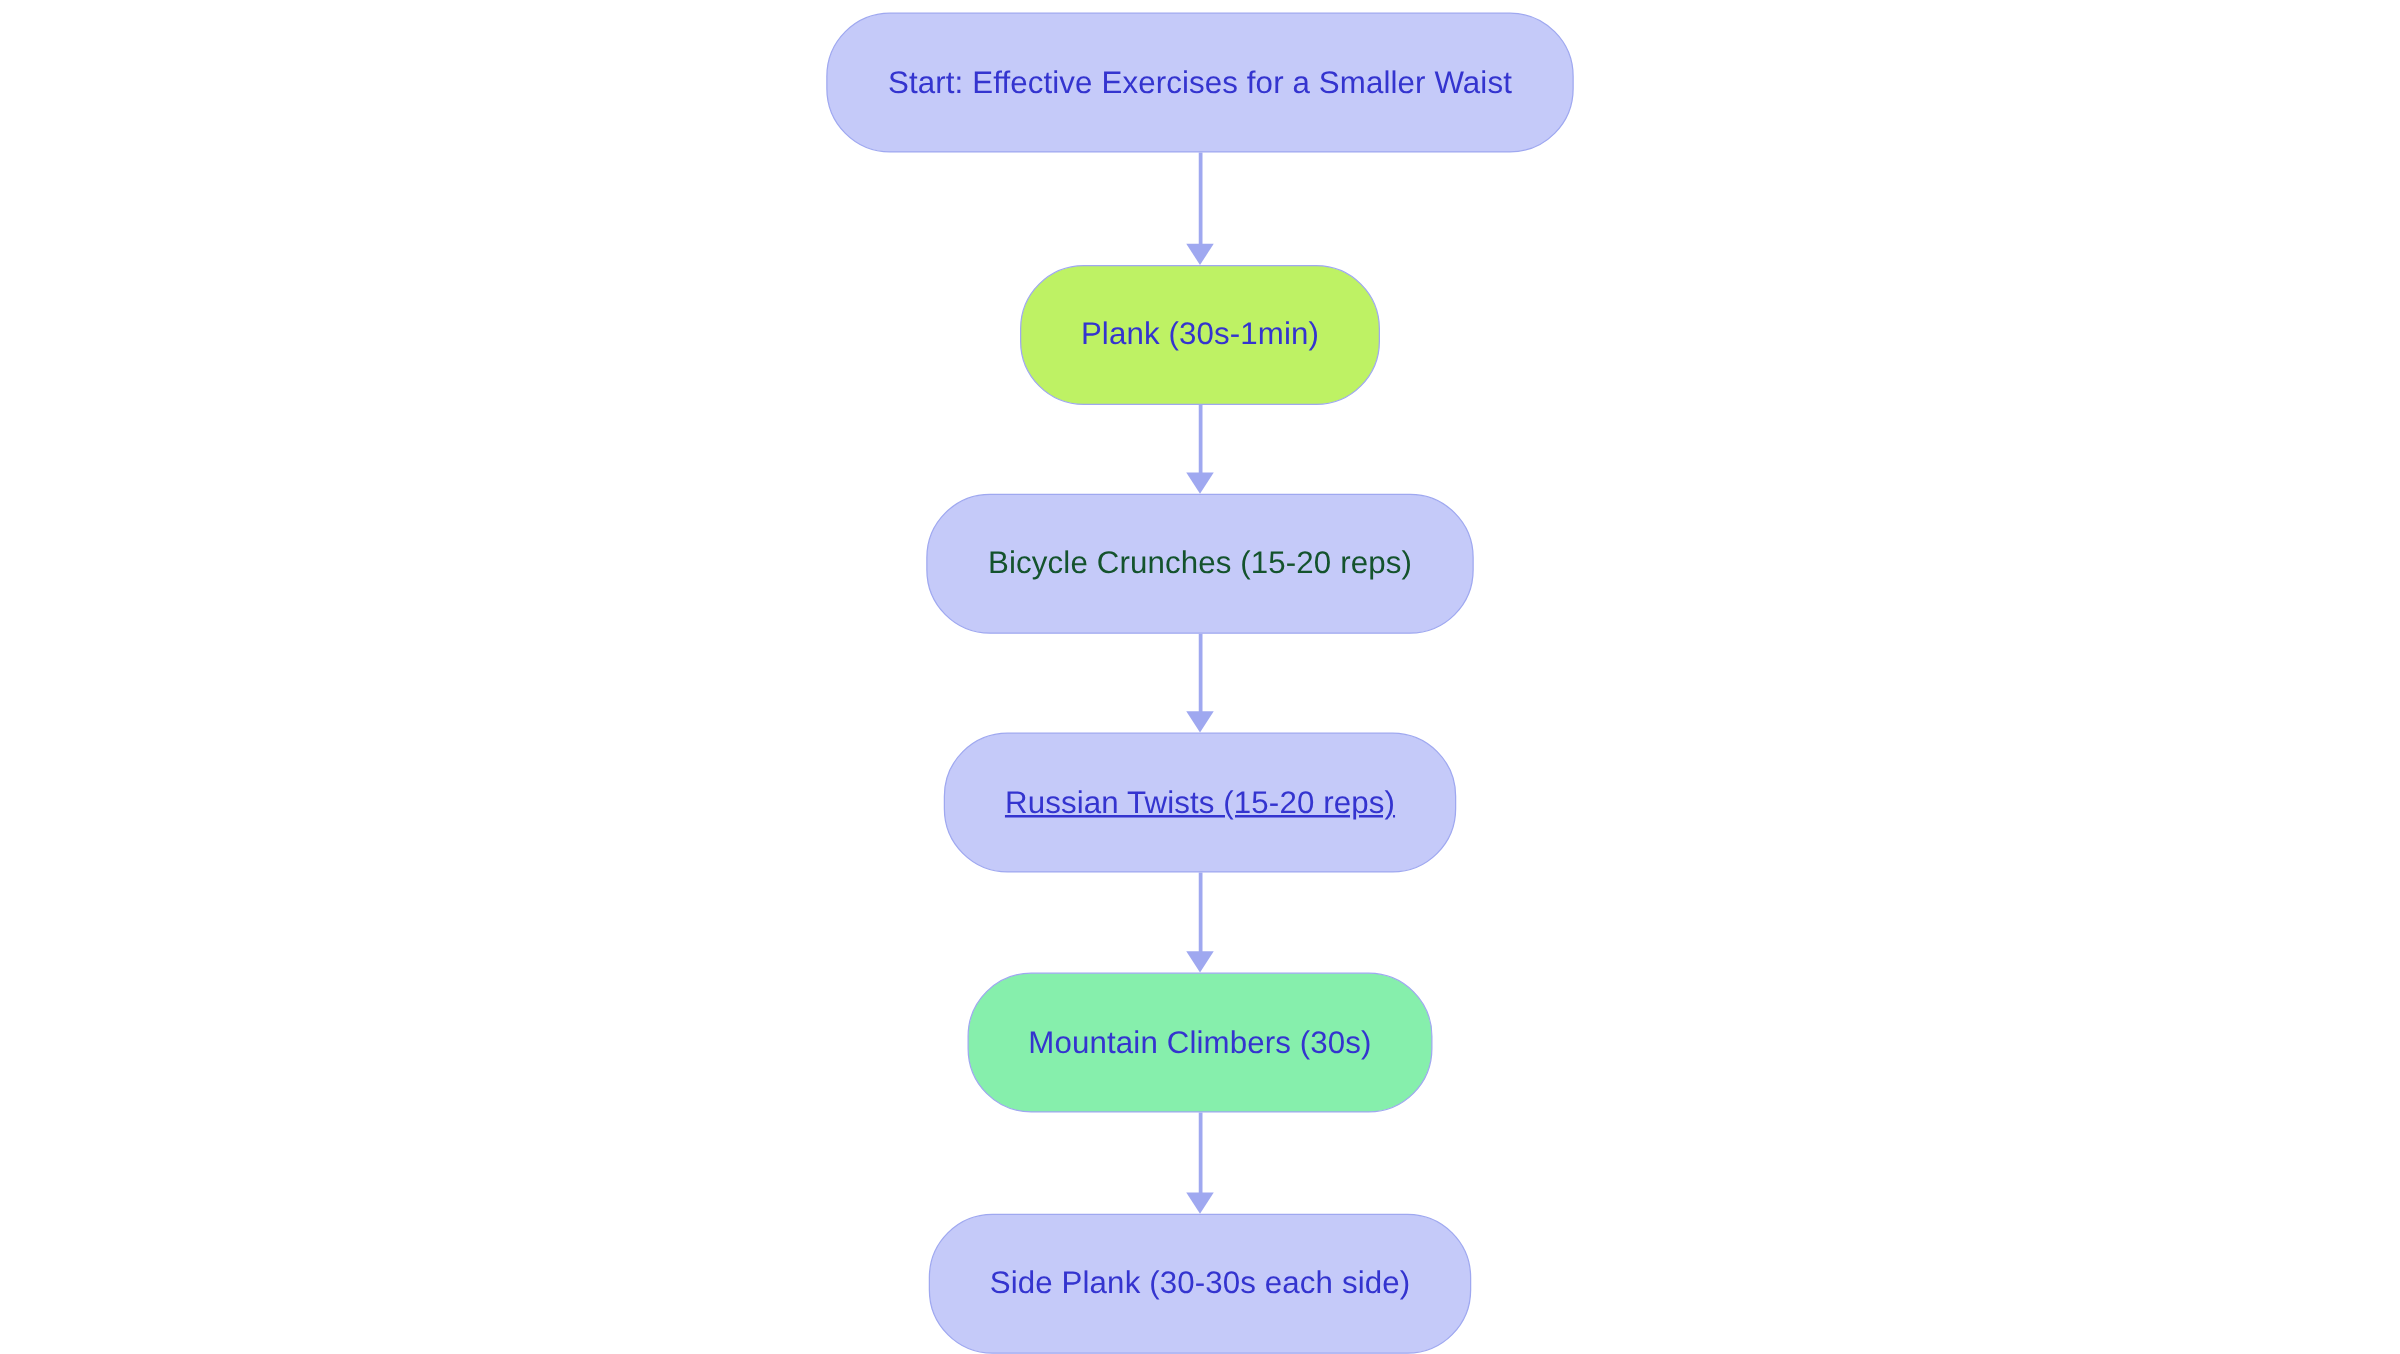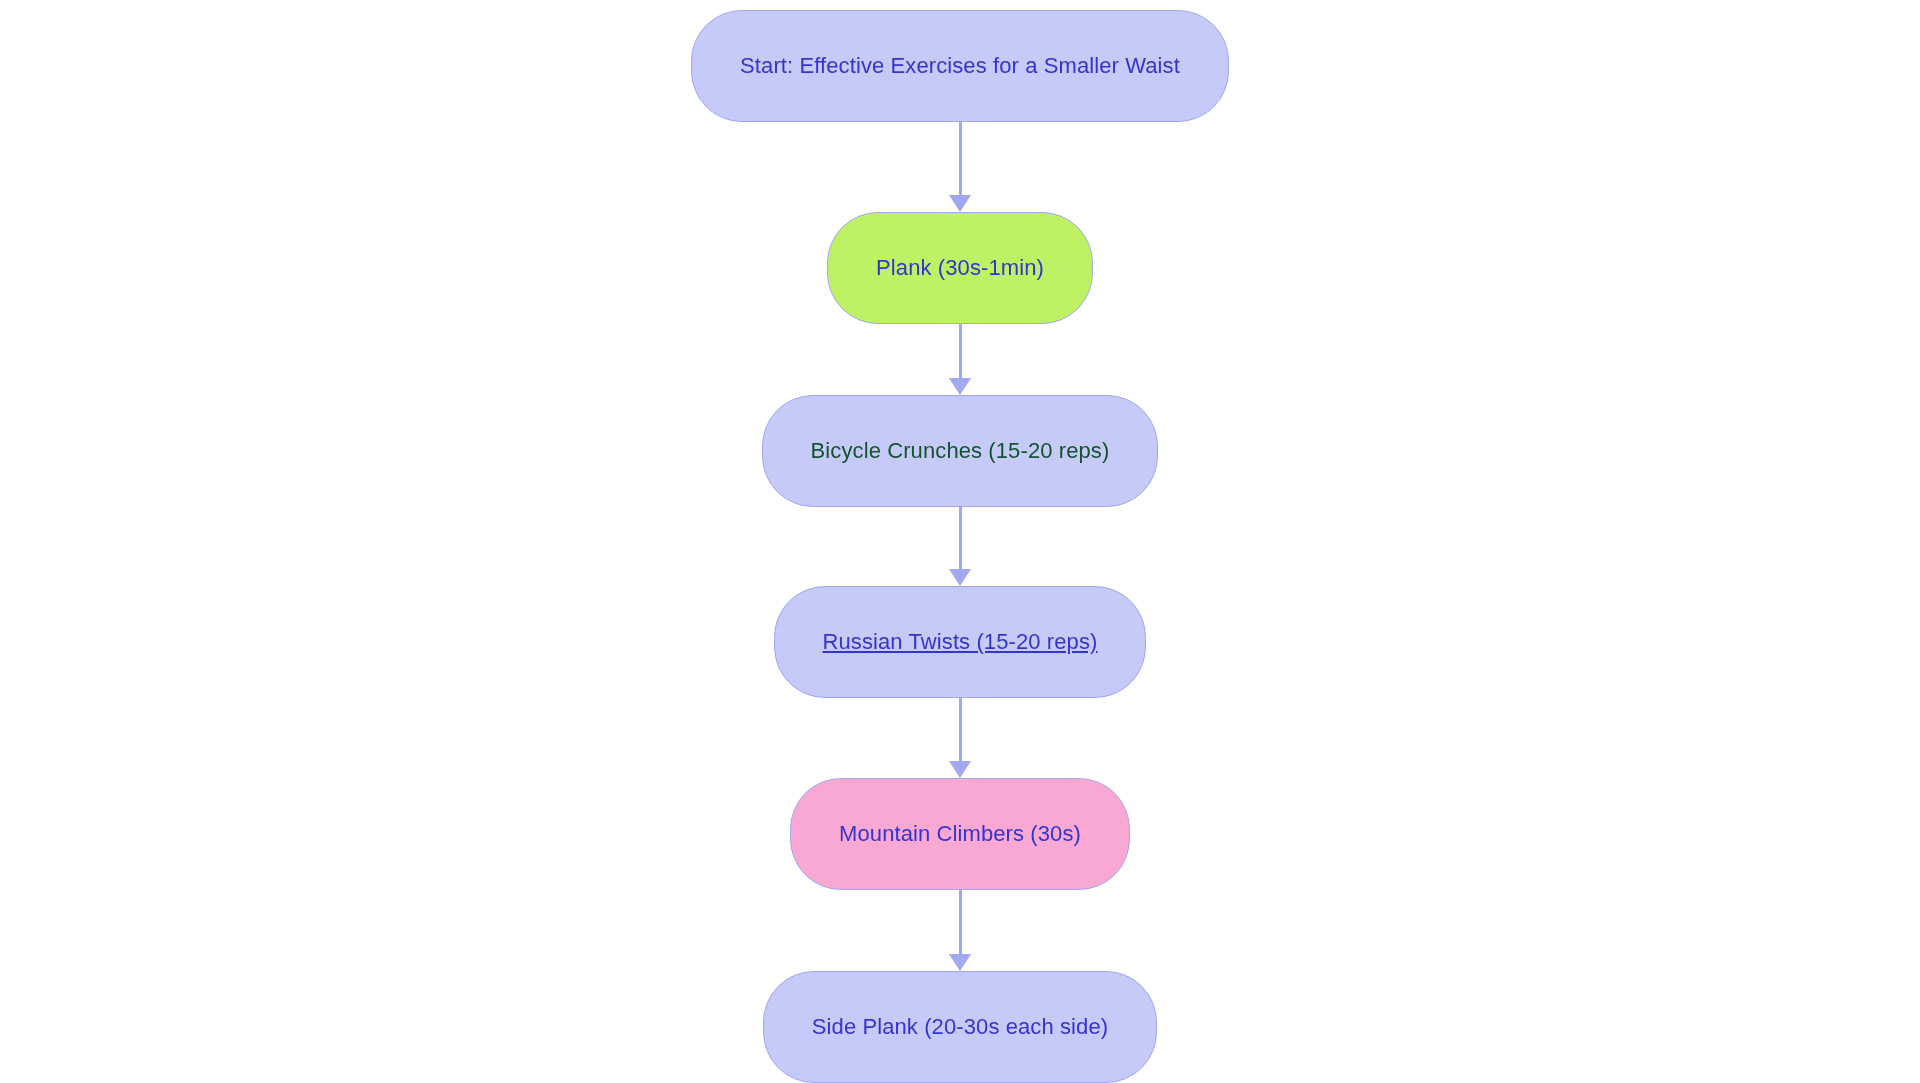--- a/index.html
+++ b/index.html
@@ -37,21 +37,21 @@
   .node {
     box-sizing: border-box;
     height: 125px;
     display: flex;
     align-items: center;
     justify-content: center;
     background: #c5caf9;
     border: 1.6px solid #9fa8f0;
     border-radius: 51px;
     color: #3434cf;
-    font-size: 22px;
+    font-size: 25px;
     font-weight: 400;
     letter-spacing: 0.1px;
     white-space: nowrap;
     padding: 0 48px;
     line-height: 1;
   }
 
   .node-label {
     display: block;
   }
@@ -126,27 +126,27 @@
 
     <div class="node node-russian" style="background: rgb(197, 202, 249); border-color: rgb(159, 168, 240); color: rgb(52, 52, 207); text-decoration: underline;">
       <span class="node-label">Russian Twists (15-20 reps)</span>
     </div>
 
     <div class="connector gap-3">
       <div class="stem" style="background: rgb(159, 168, 240);"></div>
       <div class="head" style="border-top-color: rgb(159, 168, 240);"></div>
     </div>
 
-    <div class="node node-mountain" style="background: #f9a8d4; border-color: rgb(159, 168, 240); color: rgb(52, 52, 207);">
+    <div class="node node-mountain" style="background: #86efac; border-color: rgb(159, 168, 240); color: rgb(52, 52, 207);">
       <span class="node-label">Mountain Climbers (30s)</span>
     </div>
 
     <div class="connector gap-4">
       <div class="stem" style="background: rgb(159, 168, 240);"></div>
       <div class="head" style="border-top-color: rgb(159, 168, 240);"></div>
     </div>
 
     <div class="node node-side-plank" style="background: rgb(197, 202, 249); border-color: rgb(159, 168, 240); color: rgb(52, 52, 207);">
-      <span class="node-label">Side Plank (20-30s each side)</span>
+      <span class="node-label">Side Plank (30-30s each side)</span>
     </div>
 
   </div>
 </div>
 
 </body></html>

